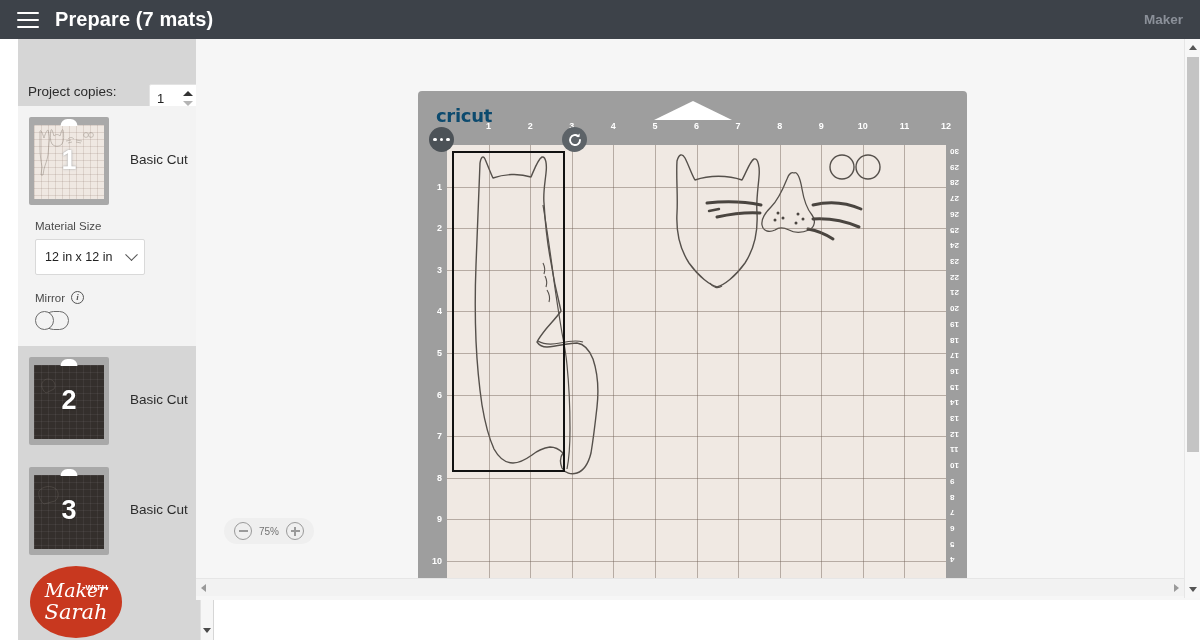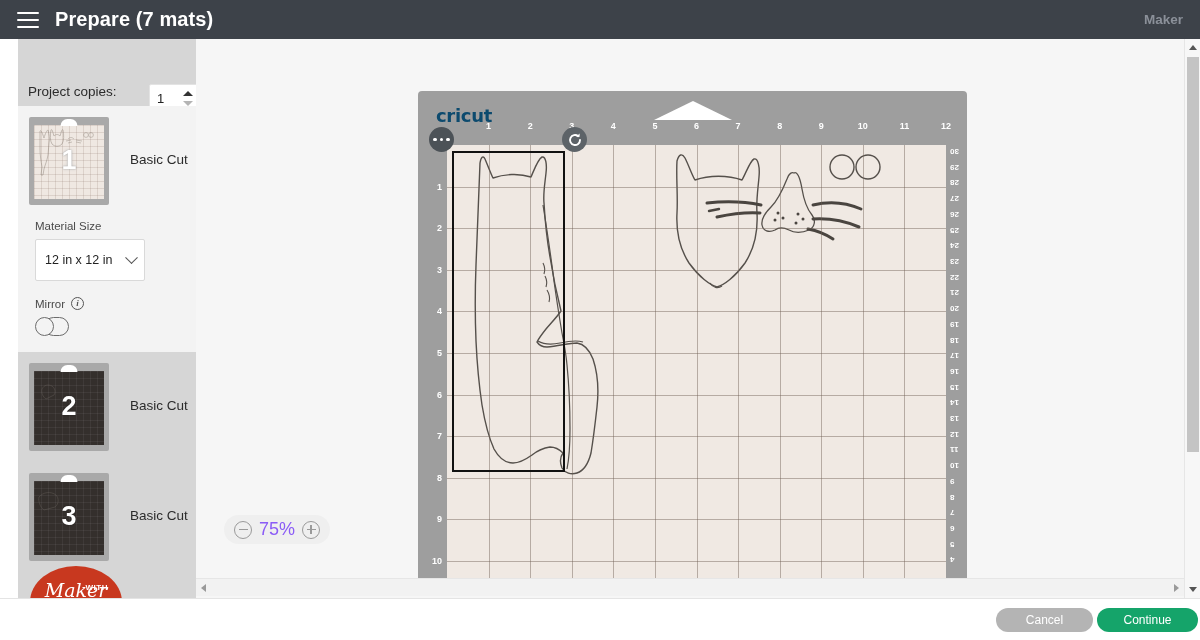--- a/index.html
+++ b/index.html
@@ -117,21 +117,21 @@
     position: absolute; left: 5px; top: 8px; right: 5px; bottom: 6px;
     opacity: .45;
   }
   .mat-label {
     margin-left: 21px; margin-top: 35px; font-size: 13.5px; color: #2b2b2b;
   }
 
   .mat-options { background: #f3f3f3; width: 183px; padding: 0 0 16px 17px; }
   .opt-title { font-size: 11.5px; color: #4a4a4a; padding-top: 4px; }
   .select-box {
-    margin-top: 7px; width: 110px; height: 42px; background: #ffffff;
+    margin-top: 7px; width: 110px; height: 36px; background: #ffffff;
     border: 1px solid #d9d9d9; border-radius: 2px;
     display: flex; align-items: center; justify-content: space-between;
     padding: 0 8px 0 9px; cursor: pointer;
   }
   .select-box .val { font-size: 12.5px; color: #222; }
   .chev {
     width: 9px; height: 9px; border-right: 1.6px solid #555; border-bottom: 1.6px solid #555;
     transform: rotate(45deg) translate(-2px,-2px);
   }
   .mirror-row { margin-top: 16px; display: flex; align-items: center; gap: 6px; }
@@ -262,21 +262,21 @@
   .zoom-ctl .circ {
     width: 18px; height: 18px; border: 1.6px solid #9a9a9a; border-radius: 50%;
     position: relative; cursor: pointer;
   }
   .zoom-ctl .circ::before {
     content: ''; position: absolute; left: 3.5px; top: 7.2px; width: 9px; height: 1.6px; background: #9a9a9a;
   }
   .zoom-ctl .circ.plus::after {
     content: ''; position: absolute; left: 7.2px; top: 3.5px; width: 1.6px; height: 9px; background: #9a9a9a;
   }
-  .zoom-val { font-size: 18px; color: #8b5cf6; }
+  .zoom-val { font-size: 10px; color: #737373; }
 
   
   .h-scroll {
     position: absolute; left: 196px; top: 578px; width: 988px; height: 18px;
     background: #f2f2f2; border-top: 1px solid #e6e6e6;
   }
   .h-scroll .arrow-l, .h-scroll .arrow-r {
     position: absolute; top: 50%; transform: translateY(-50%);
     width: 0; height: 0; border-top: 4px solid transparent; border-bottom: 4px solid transparent;
   }
@@ -586,18 +586,14 @@
     <span class="arrow-l"></span>
     <span class="arrow-r"></span>
   </div>
 
   <div class="v-scroll">
     <span class="up"></span>
     <span class="thumb"></span>
     <span class="dn"></span>
   </div>
 
-  <div class="bottombar">
-    <button class="btn btn-cancel">Cancel</button>
-    <button class="btn btn-continue">Continue</button>
-  </div>
 
 </div>
 
 </body></html>

